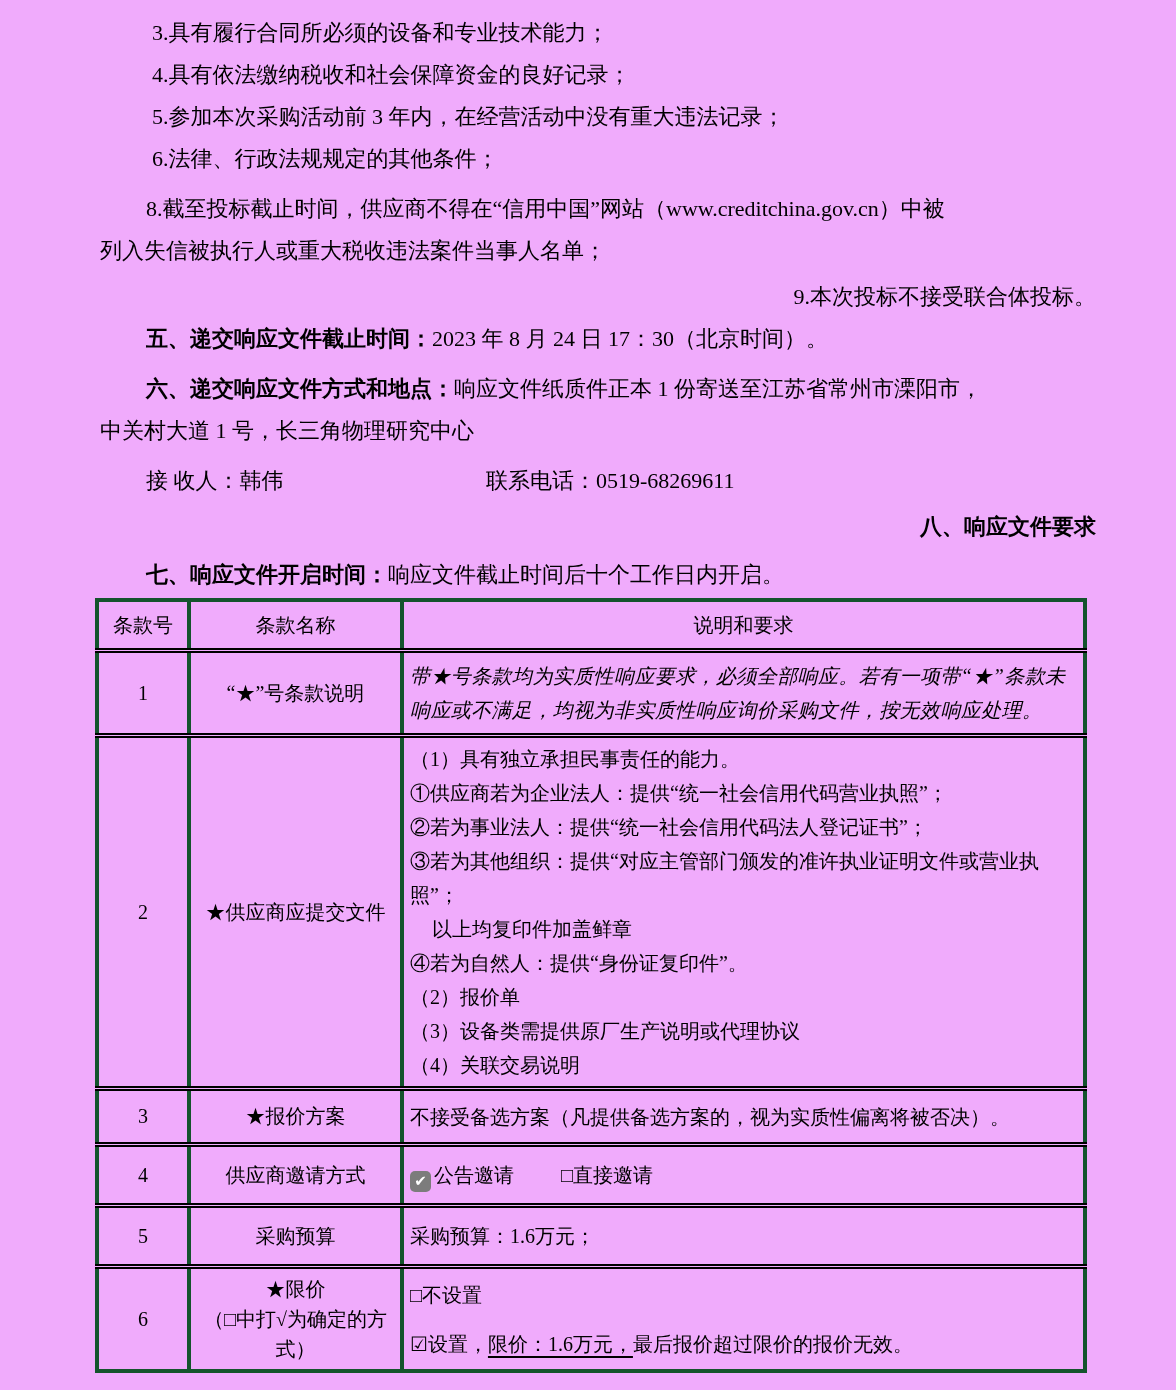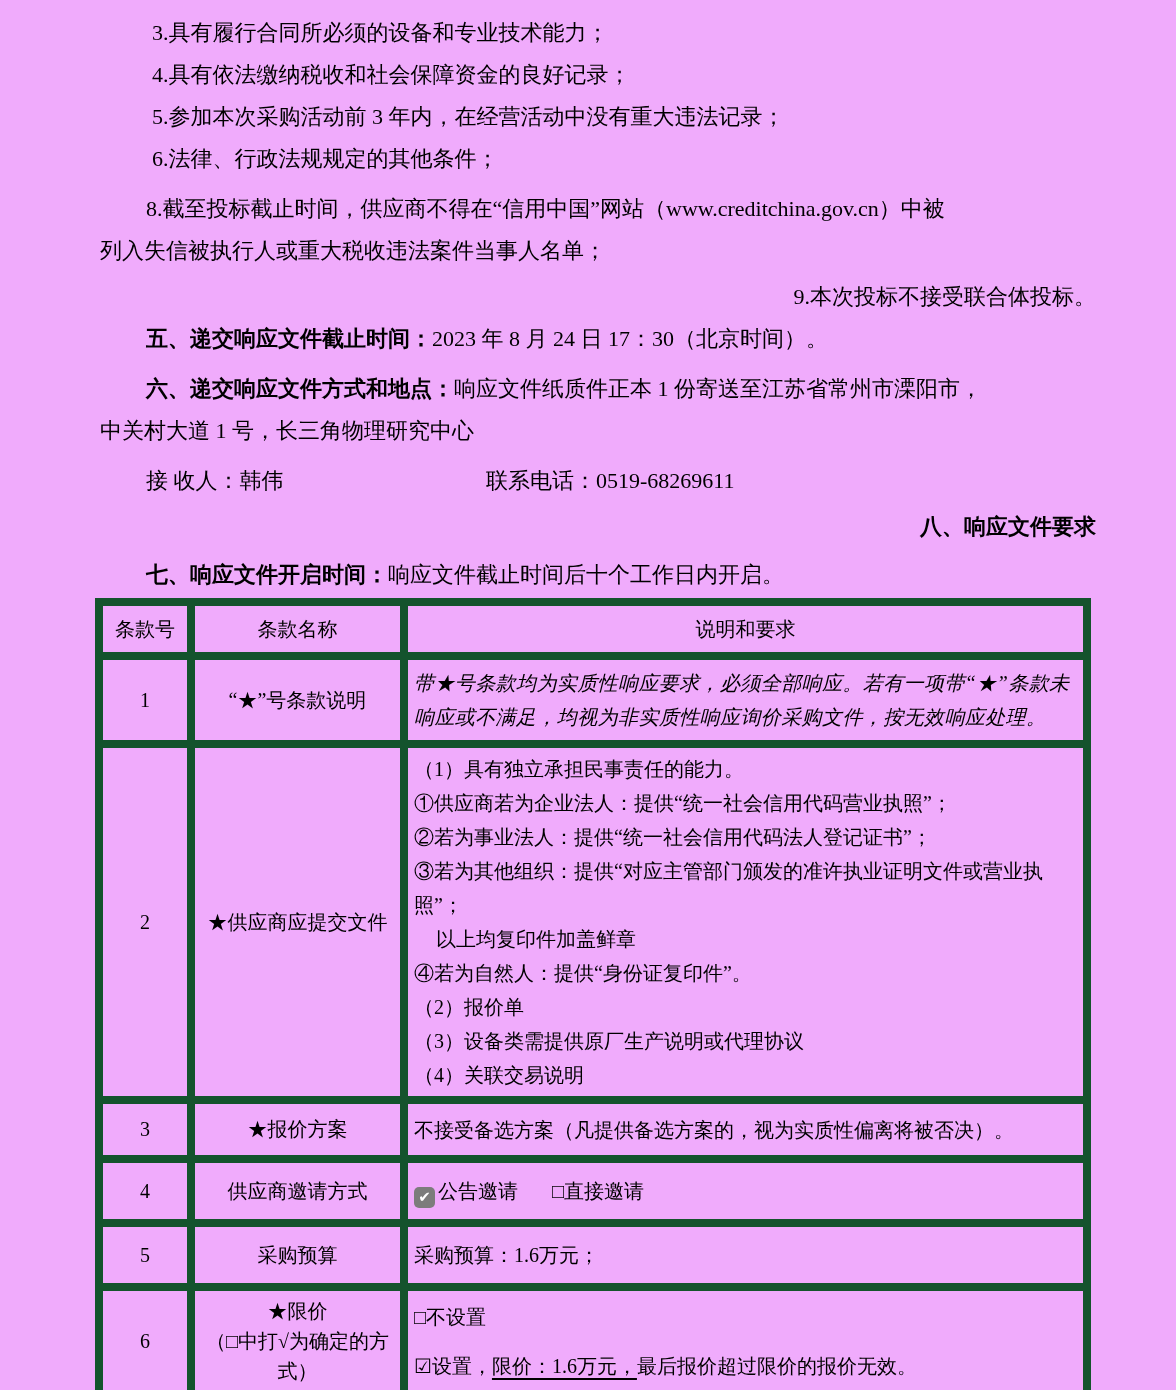--- a/index.html
+++ b/index.html
@@ -29,21 +29,21 @@
     width:988px;
     margin-left:-5px;
     margin-top:2px;
     font-size:20px;
   }
   .doc-table col.c1 { width:92px; }
   .doc-table col.c2 { width:213px; }
   .doc-table col.c3 { width:683px; }
   table.doc-table { border:4px solid #000; }
   .doc-table th, .doc-table td {
-    border:8px solid #14532d;
+    border:4px solid #14532d;
     font-weight:normal;
     padding:0;
   }
   .doc-table tr.sep td { border-top:5px double #000; }
   .doc-table thead th { height:46px; text-align:center; vertical-align:middle; }
   .doc-table td.cc { text-align:center; vertical-align:middle; }
   .doc-table td.dc { text-align:left; vertical-align:middle; padding:4px 6px; line-height:34px; }
   td.jdesc { text-align:justify; letter-spacing:0.4px; line-height:37px; padding:5px 6px;font-style:italic; }
   td.h1 { height:80px; } td.h3 { height:51px; } td.h4 { height:56px; }
   td.h5 { height:56px; } td.h6 { height:100px; }
@@ -51,21 +51,21 @@
   .lines div { margin:0; }
   .lind { padding-left:22px; }
   .name2cell { padding:0 !important; line-height:30px; }
   .gray-check {
     display:inline-block; width:21px; height:21px;
     background:#7c7c7c; border-radius:5px;
     color:#fff; font-size:15px; line-height:21px; text-align:center;
     font-weight:bold; vertical-align:-4px; margin-right:3px;
     font-family:"DejaVu Sans",sans-serif;
   }
-  .opt2 { margin-left:34px; }
+  .opt2 { margin-left:47px; }
   .r6line2 { margin-top:15px; }
   .ul { text-decoration:underline; text-underline-offset:5px; }
 </style>
 </head>
 <body>
 
 <div class="page">
   <div class="content">
 
     <p class="ind1">3.具有履行合同所必须的设备和专业技术能力；</p>

